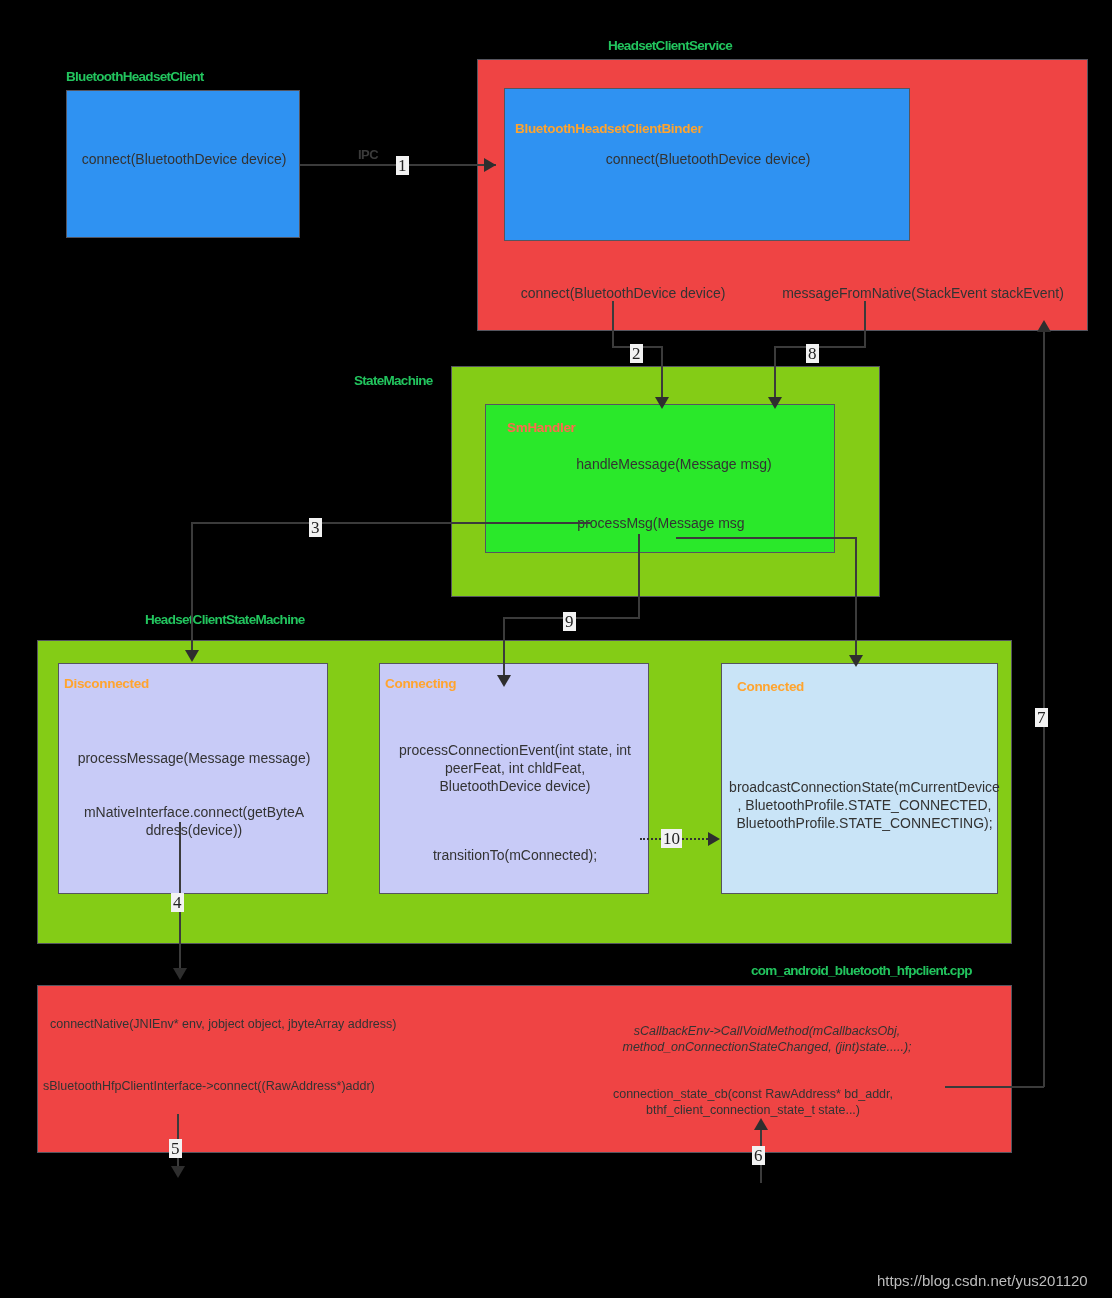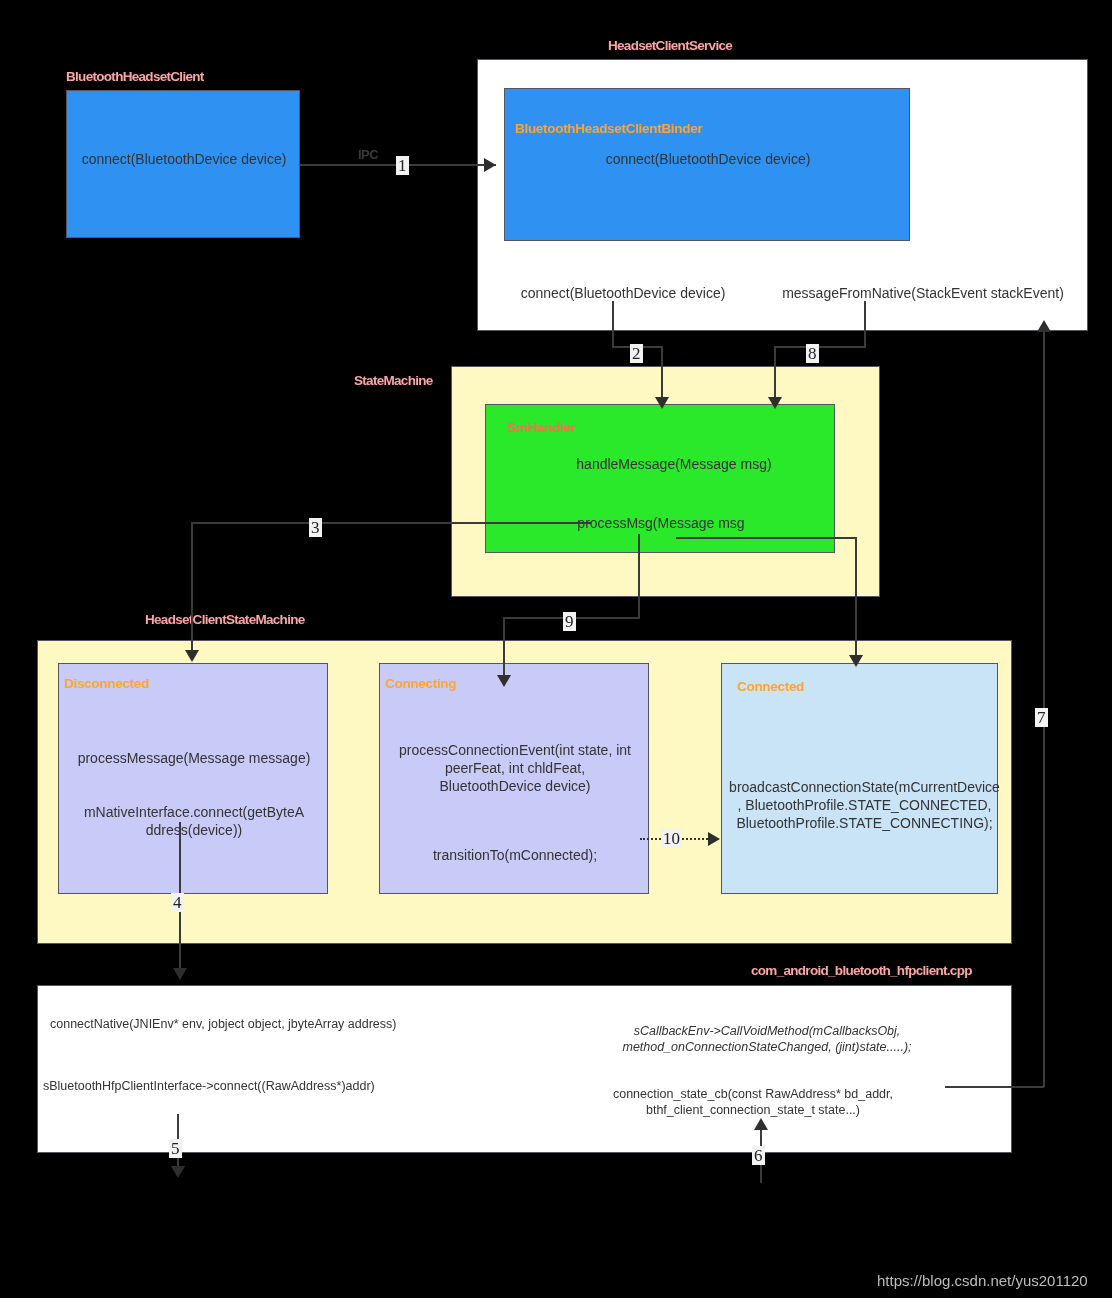--- a/index.html
+++ b/index.html
@@ -1,29 +1,29 @@
 <!DOCTYPE html>
 <html><head>
 <meta charset="utf-8">
 <style>
   html,body{margin:0;padding:0;background:#000;}
   body{width:1112px;height:1298px;position:relative;overflow:hidden;
        font-family:"Liberation Sans","DejaVu Sans",sans-serif;}
   .stage{position:absolute;left:0;top:0;width:1112px;height:1298px;}
 
   
-  .grp-label{position:absolute;color:#fca5a5;font-weight:bold;font-size:13.5px;
+  .grp-label{position:absolute;color:#22c55e;font-weight:bold;font-size:13.5px;
              letter-spacing:-0.7px;white-space:nowrap;}
 
   
   .box{position:absolute;box-sizing:border-box;border:1.5px solid #55555f;}
   .b-blue{background:#2F92F2;}
-  .b-green{background:#ffffff;}
+  .b-green{background:#ef4444;}
   .b-brightgreen{background:#2AE82A;}
-  .b-pink{background:#fef9c3;}
+  .b-pink{background:#84cc16;}
   .b-lav{background:#C8CBF7;}
   .b-lightblue{background:#C9E4F7;}
   .b-purple{background:#9B96F7;}
 
   .in-title{position:absolute;color:#FFA42E;font-weight:bold;font-size:13.5px;
             letter-spacing:-0.3px;white-space:nowrap;}
   .in-title.red{color:#FF6A4D;}
 
   .txt{position:absolute;color:#333;font-size:14px;line-height:1.28;
        text-align:center;white-space:pre-line;}

